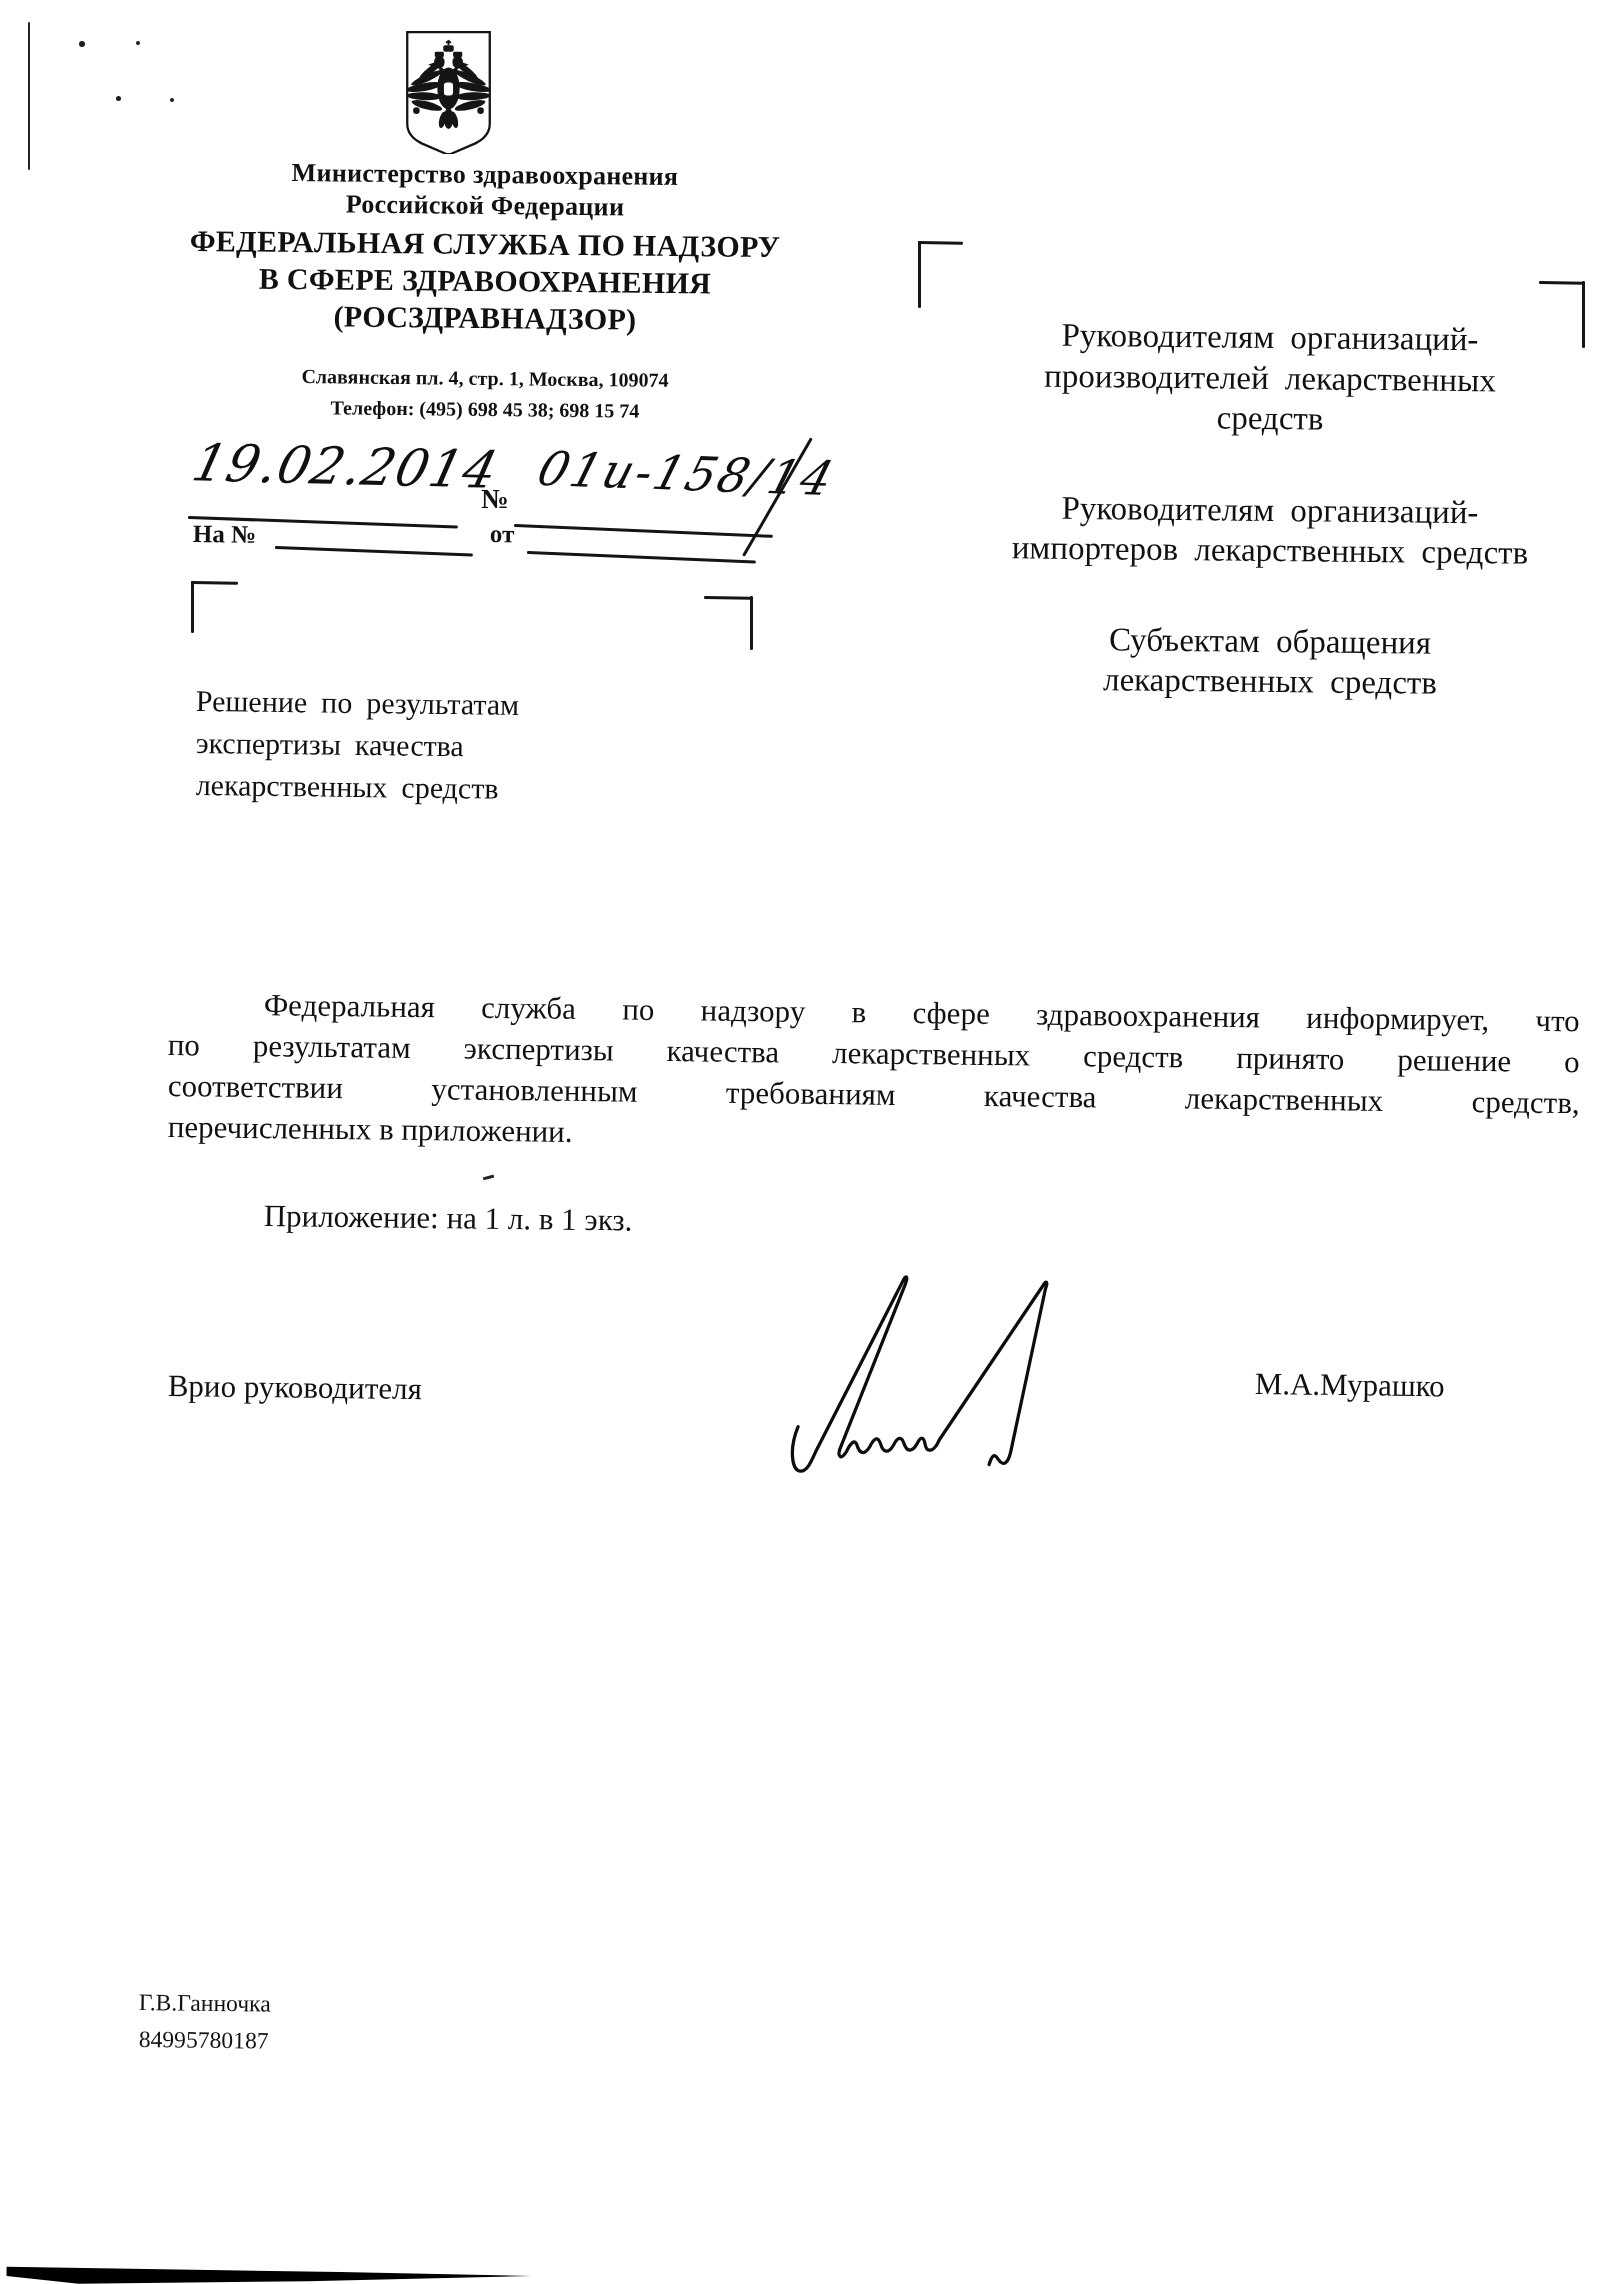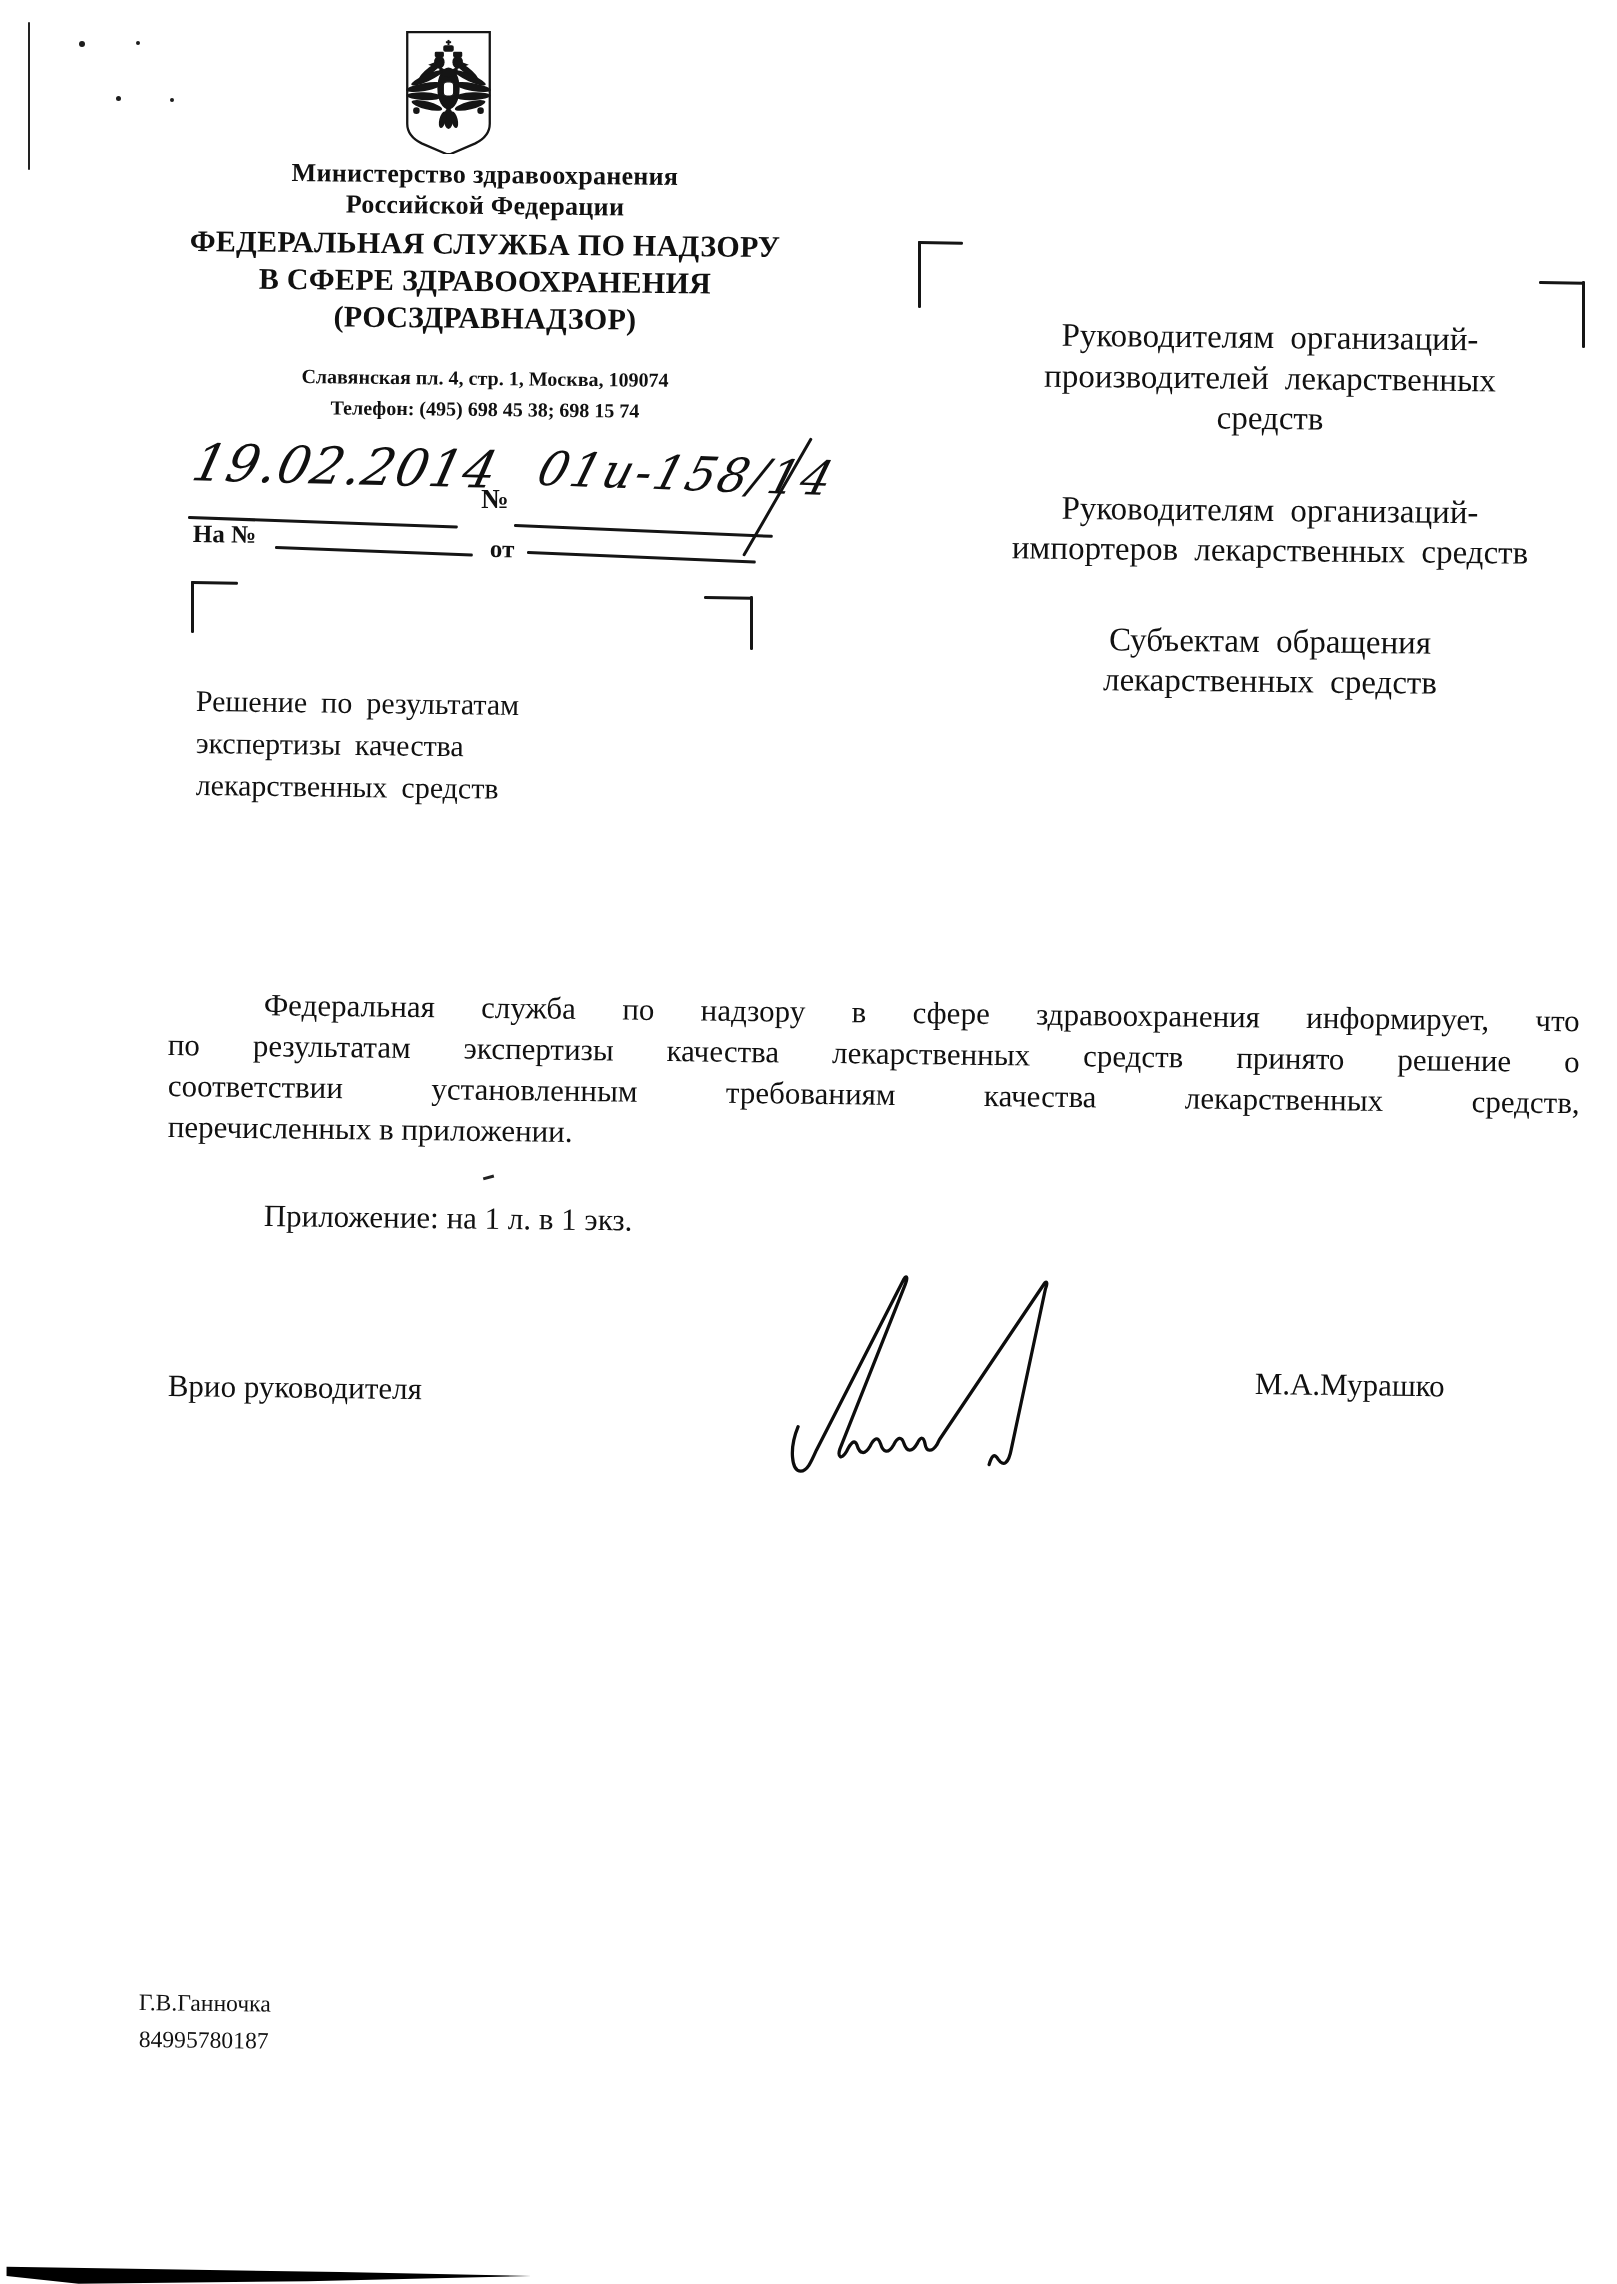--- a/index.html
+++ b/index.html
@@ -85,21 +85,21 @@
   <div class="abs ctr hdrzone addr-line rc" style="top:397px;">Телефон: (495) 698 45 38; 698 15 74</div>
 
   <div class="abs hand hand-date" style="left:193px;top:437px;">19.02.2014</div>
   <div class="ink-line" style="left:188px;top:516px;width:270px;height:3.3px;transform:rotate(2deg);"></div>
   <div class="abs no-sign" style="left:481px;top:483px;">№</div>
   <div class="abs hand hand-num" style="left:538px;top:446px;">01и-158/14</div>
   <div class="ink-line" style="left:514px;top:524px;width:259px;height:3.3px;transform:rotate(2.4deg);"></div>
   <div class="abs" style="left:776px;top:429px;width:2.6px;height:136px;background:#131313;transform:rotate(30deg);border-radius:1.3px;"></div>
   <div class="abs ref-label r" style="left:193px;top:520px;">На №</div>
   <div class="ink-line" style="left:275px;top:546px;width:198px;height:2.6px;transform:rotate(2.2deg);"></div>
-  <div class="abs ref-label r" style="left:490px;top:535px;">от</div>
+  <div class="abs ref-label r" style="left:490px;top:520px;">от</div>
   <div class="ink-line" style="left:527px;top:551px;width:229px;height:2.6px;transform:rotate(2.4deg);"></div>
 
   <div class="ink-line" style="left:191px;top:581px;width:47px;height:2.6px;transform:rotate(1deg);"></div>
   <div class="ink-line" style="left:191px;top:581px;width:2.6px;height:52px;"></div>
   <div class="ink-line" style="left:704px;top:596px;width:48px;height:2.6px;transform:rotate(1deg);"></div>
   <div class="ink-line" style="left:750px;top:596px;width:2.6px;height:54px;"></div>
   <div class="ink-line" style="left:918px;top:241px;width:45px;height:2.6px;transform:rotate(1deg);"></div>
   <div class="ink-line" style="left:918px;top:241px;width:2.6px;height:67px;"></div>
   <div class="ink-line" style="left:1539px;top:281px;width:46px;height:2.6px;transform:rotate(1deg);"></div>
   <div class="ink-line" style="left:1582px;top:281px;width:2.6px;height:67px;"></div>

